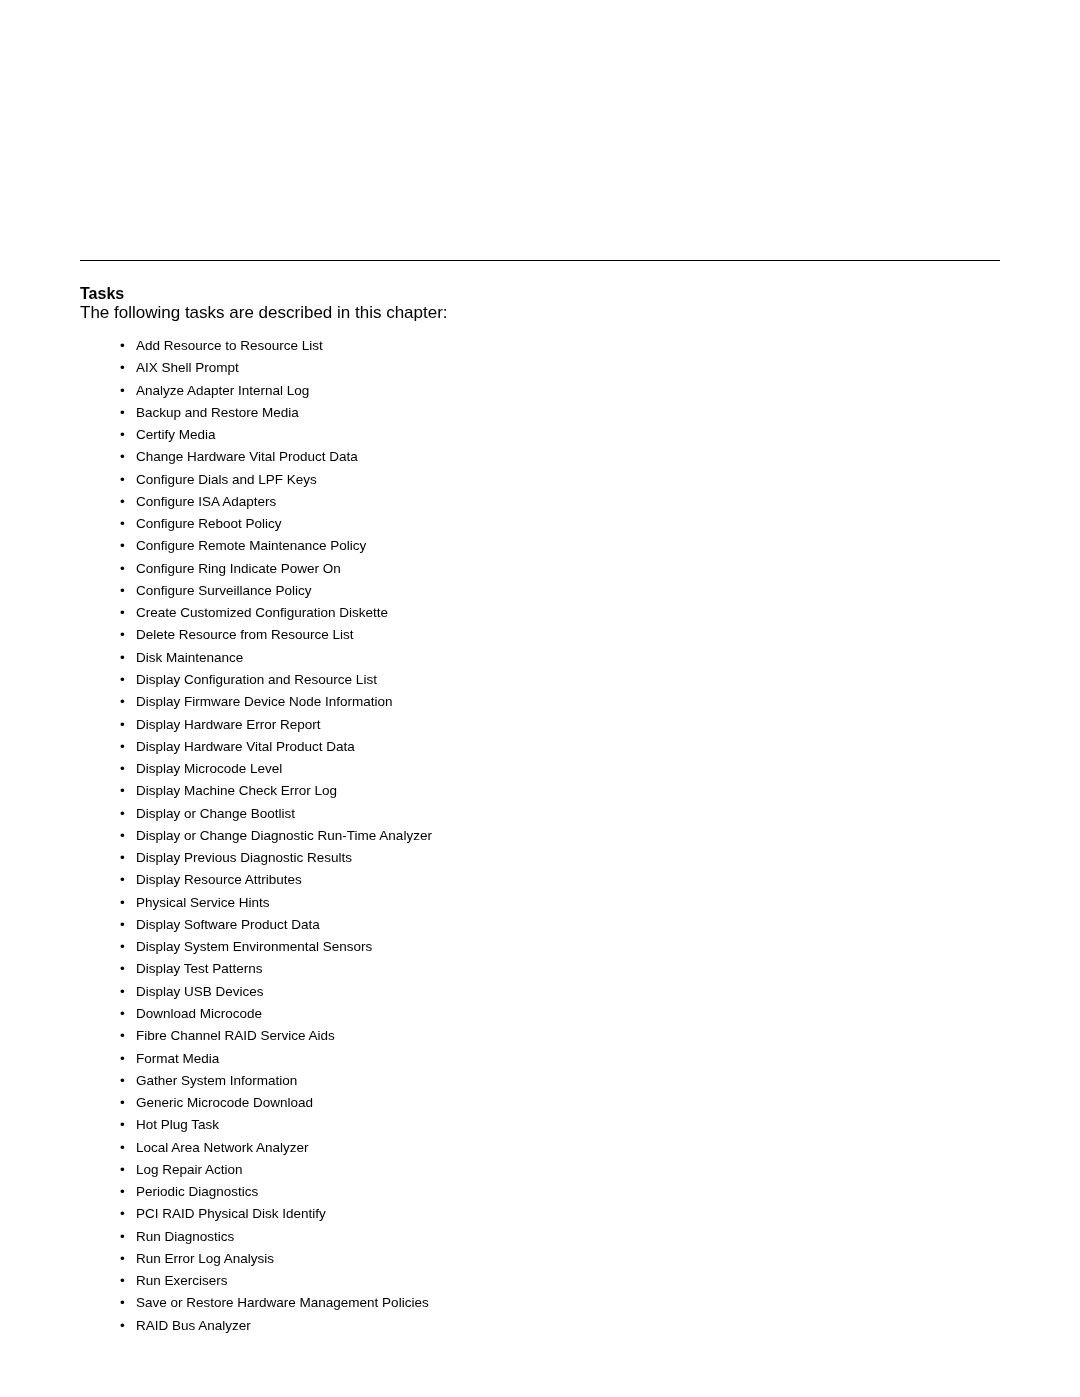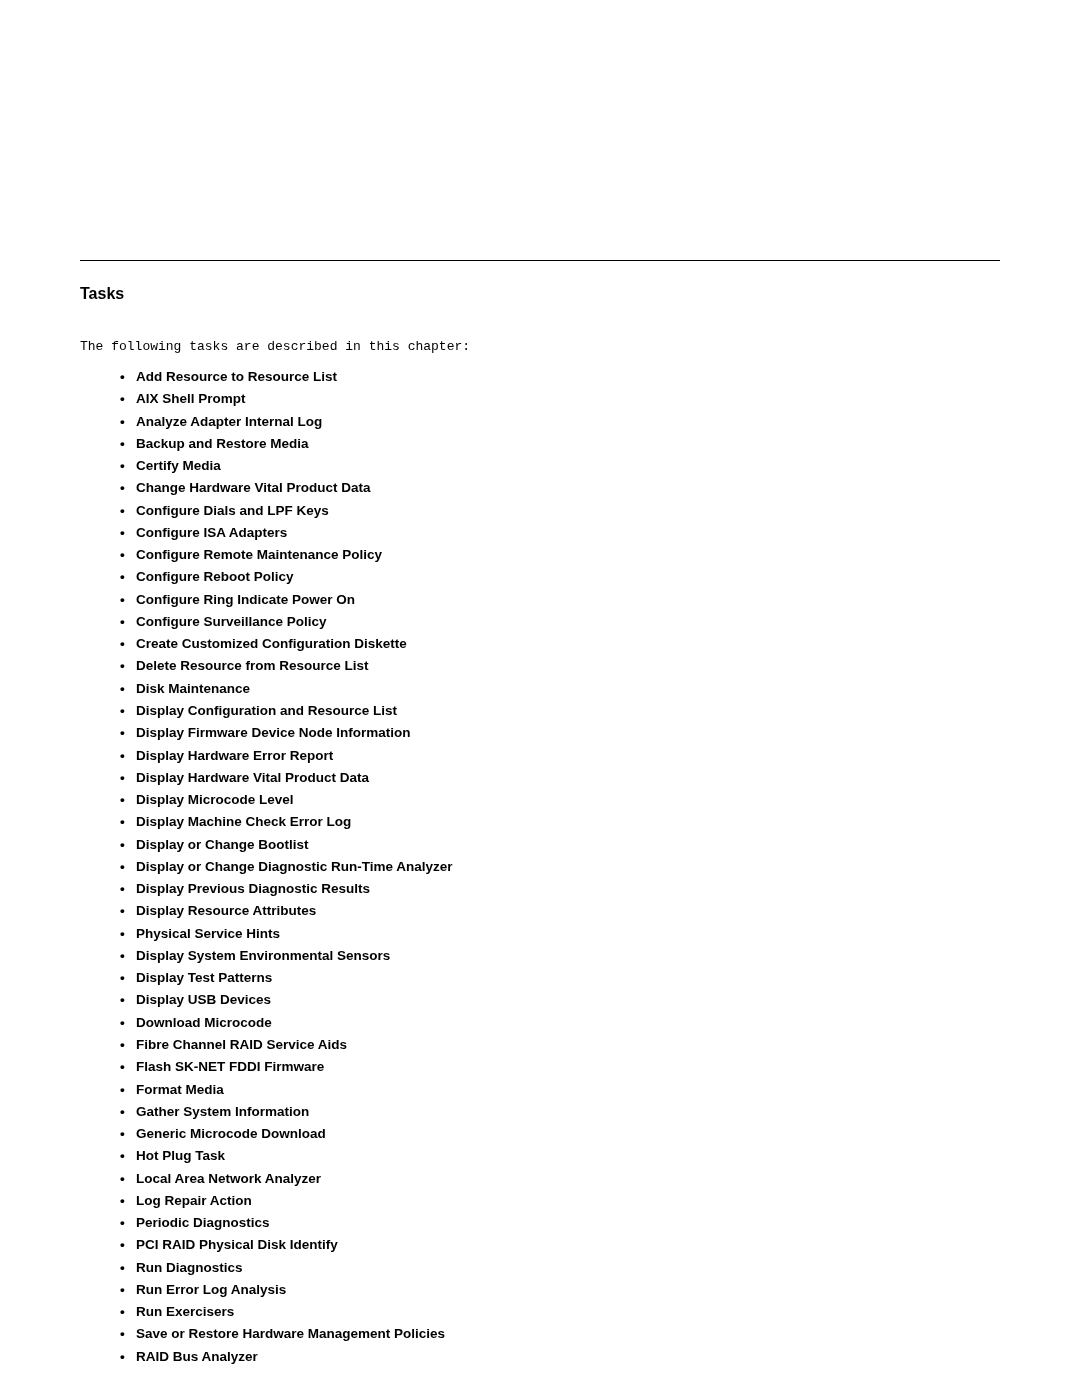--- a/index.html
+++ b/index.html
@@ -41,31 +41,29 @@
     }
 
     .section-title {
       font-size: 16px;
       font-weight: bold;
       font-family: 'Helvetica Neue', Helvetica, Arial, sans-serif;
       margin-bottom: 0;
     }
 
     .intro-text {
-      font-size: 13px;
+      font-size: 17px;
       margin-bottom: 8px;
-      font-family: Liberation Mono, monospace;
-      margin-top: 36px;
+      font-family: Liberation Sans, sans-serif;
     }
 
     .bullet-list {
       list-style: none;
       padding: 0;
       margin: 12px 0 0 40px;
-      font-weight: bold;
     }
 
     .bullet-list li {
       font-size: 13.5px;
       font-family: 'Helvetica Neue', Helvetica, Arial, sans-serif;
       line-height: 1.65;
       position: relative;
       padding-left: 16px;
     }
 
@@ -91,44 +89,44 @@
 
     <ul class="bullet-list">
     <li>Add Resource to Resource List</li>
         <li>AIX Shell Prompt</li>
         <li>Analyze Adapter Internal Log</li>
         <li>Backup and Restore Media</li>
         <li>Certify Media</li>
         <li>Change Hardware Vital Product Data</li>
         <li>Configure Dials and LPF Keys</li>
         <li>Configure ISA Adapters</li>
+        <li>Configure Reboot Policy</li>
         <li>Configure Remote Maintenance Policy</li>
-        <li>Configure Reboot Policy</li>
         <li>Configure Ring Indicate Power On</li>
         <li>Configure Surveillance Policy</li>
         <li>Create Customized Configuration Diskette</li>
         <li>Delete Resource from Resource List</li>
         <li>Disk Maintenance</li>
         <li>Display Configuration and Resource List</li>
         <li>Display Firmware Device Node Information</li>
         <li>Display Hardware Error Report</li>
         <li>Display Hardware Vital Product Data</li>
         <li>Display Microcode Level</li>
         <li>Display Machine Check Error Log</li>
         <li>Display or Change Bootlist</li>
         <li>Display or Change Diagnostic Run-Time Analyzer</li>
         <li>Display Previous Diagnostic Results</li>
         <li>Display Resource Attributes</li>
         <li>Physical Service Hints</li>
+        <li>Display Software Product Data</li>
         <li>Display System Environmental Sensors</li>
         <li>Display Test Patterns</li>
         <li>Display USB Devices</li>
         <li>Download Microcode</li>
         <li>Fibre Channel RAID Service Aids</li>
-        <li>Flash SK-NET FDDI Firmware</li>
         <li>Format Media</li>
         <li>Gather System Information</li>
         <li>Generic Microcode Download</li>
         <li>Hot Plug Task</li>
         <li>Local Area Network Analyzer</li>
         <li>Log Repair Action</li>
         <li>Periodic Diagnostics</li>
         <li>PCI RAID Physical Disk Identify</li>
         <li>Run Diagnostics</li>
         <li>Run Error Log Analysis</li>

